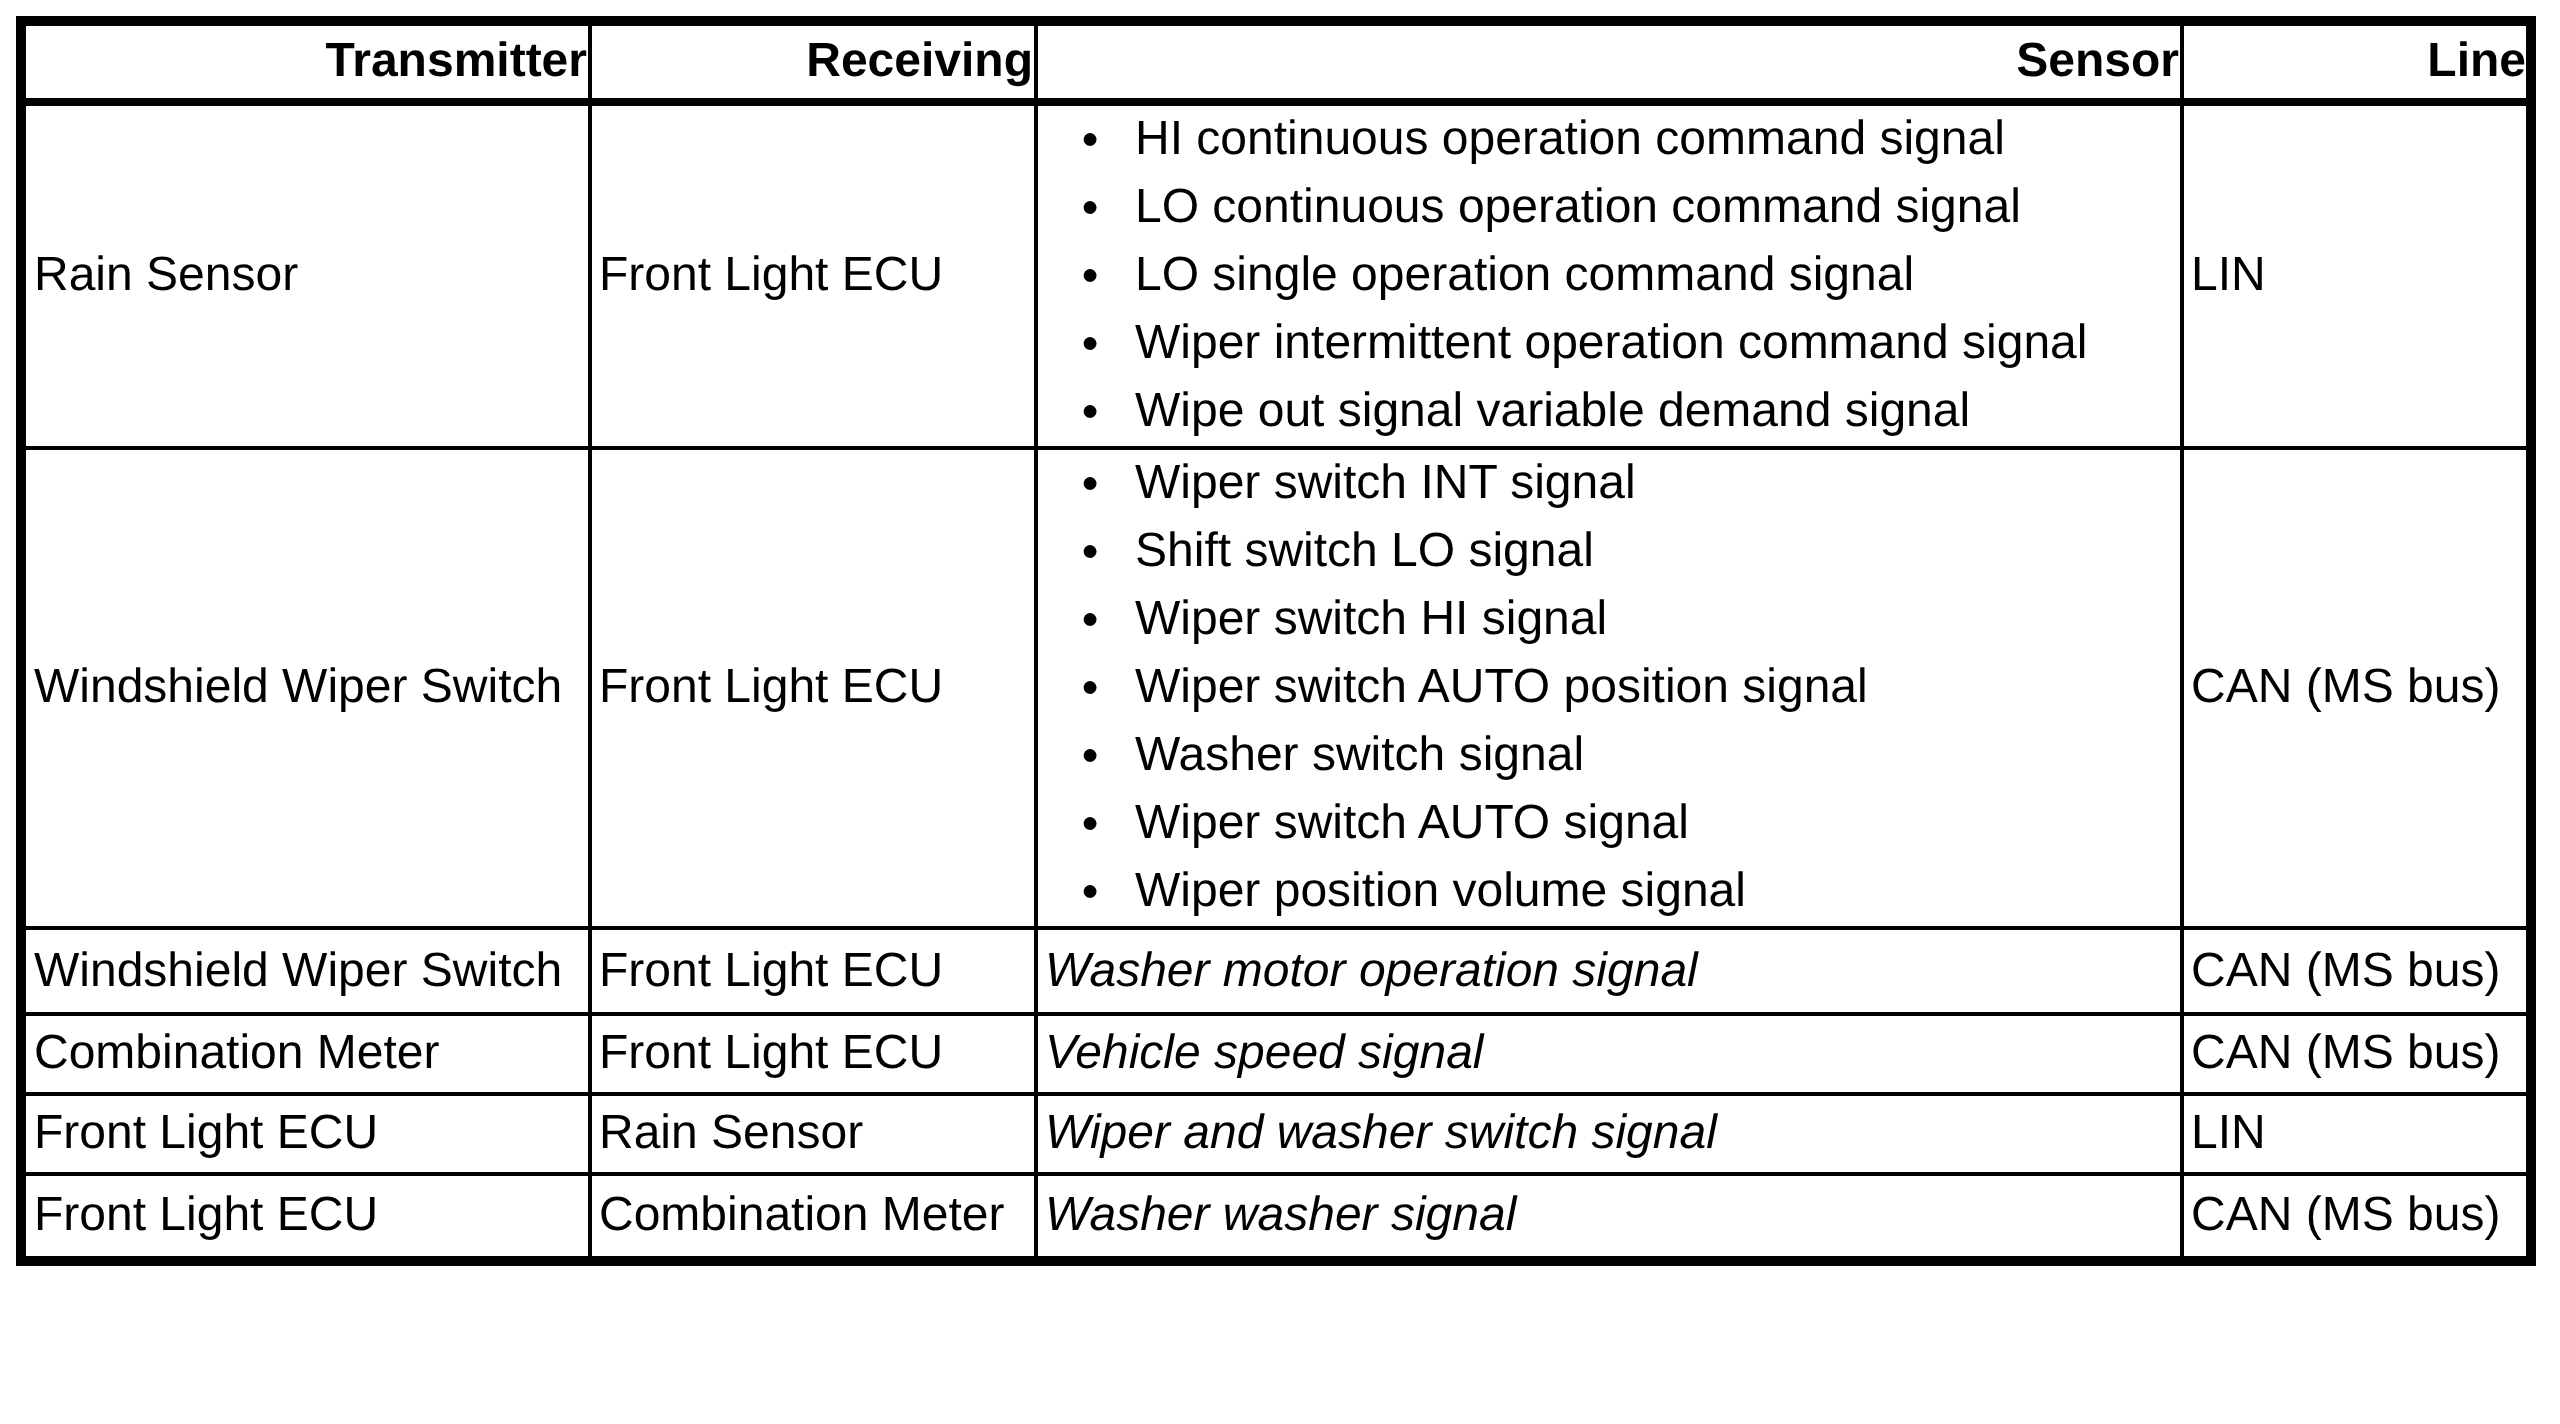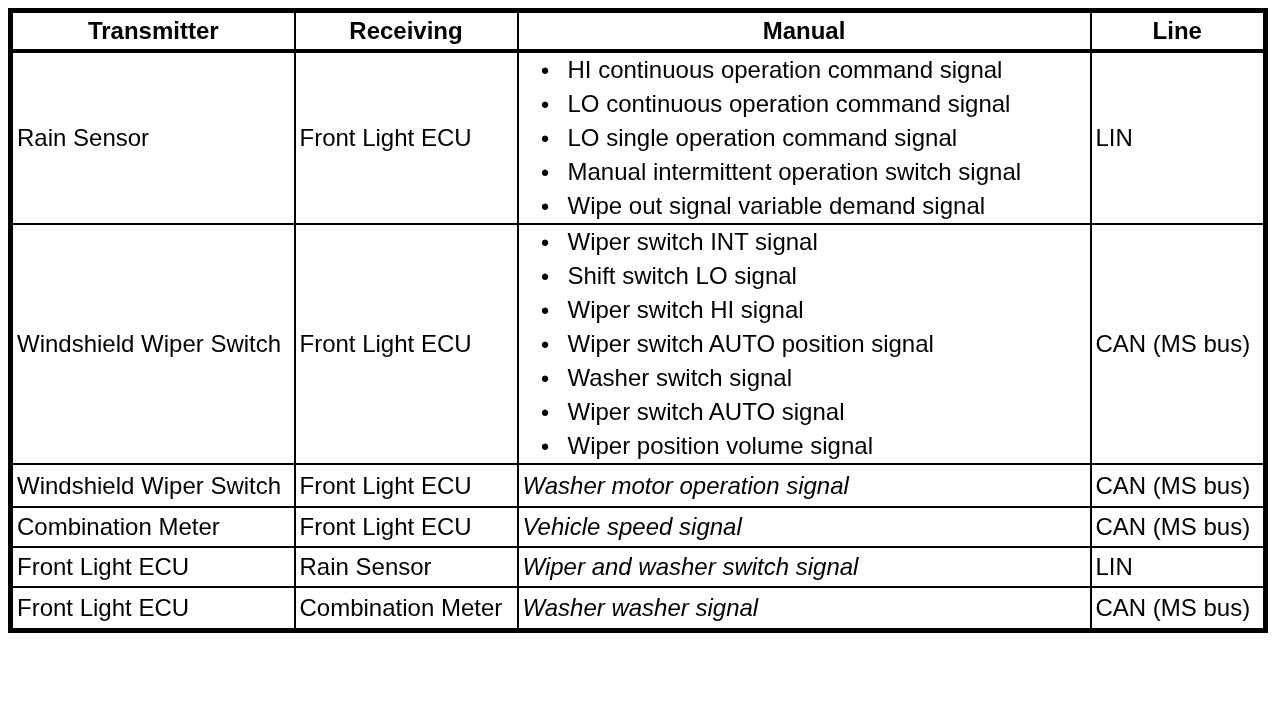--- a/index.html
+++ b/index.html
@@ -24,21 +24,21 @@
   }
   .signal-table th,
   .signal-table td {
     border: 2px solid #000000;
     font-size: 24px;
     overflow: hidden;
   }
   .signal-table thead th {
     border-bottom-width: 4px;
     font-weight: bold;
-    text-align: center;
+    text-align: right;
     height: 36px;
     padding: 0;
     vertical-align: middle;
   }
   .signal-table td {
     vertical-align: middle;
     text-align: left;
     padding: 0 2px 0 4px;
   }
   
@@ -77,21 +77,21 @@
     <colgroup>
       <col style="width:284px">
       <col style="width:223px">
       <col style="width:573px">
       <col style="width:175px">
     </colgroup>
     <thead>
       <tr>
         <th>Transmitter</th>
         <th>Receiving</th>
-        <th>Manual</th>
+        <th>Sensor</th>
         <th>Line</th>
       </tr>
     </thead>
     <tbody>
         <tr class="r0">
           <td>Rain Sensor</td>
           <td>Front Light ECU</td>
           <td>
             <div class="sig-list">
               <div class="sig-line">
@@ -101,21 +101,21 @@
               <div class="sig-line">
                 <span class="bullet">●</span>
                 <span>LO continuous operation command signal</span>
               </div>
               <div class="sig-line">
                 <span class="bullet">●</span>
                 <span>LO single operation command signal</span>
               </div>
               <div class="sig-line">
                 <span class="bullet">●</span>
-                <span>Manual intermittent operation switch signal</span>
+                <span>Wiper intermittent operation command signal</span>
               </div>
               <div class="sig-line">
                 <span class="bullet">●</span>
                 <span>Wipe out signal variable demand signal</span>
               </div>
             </div>
           </td>
           <td>LIN</td>
         </tr>
         <tr class="r1">

